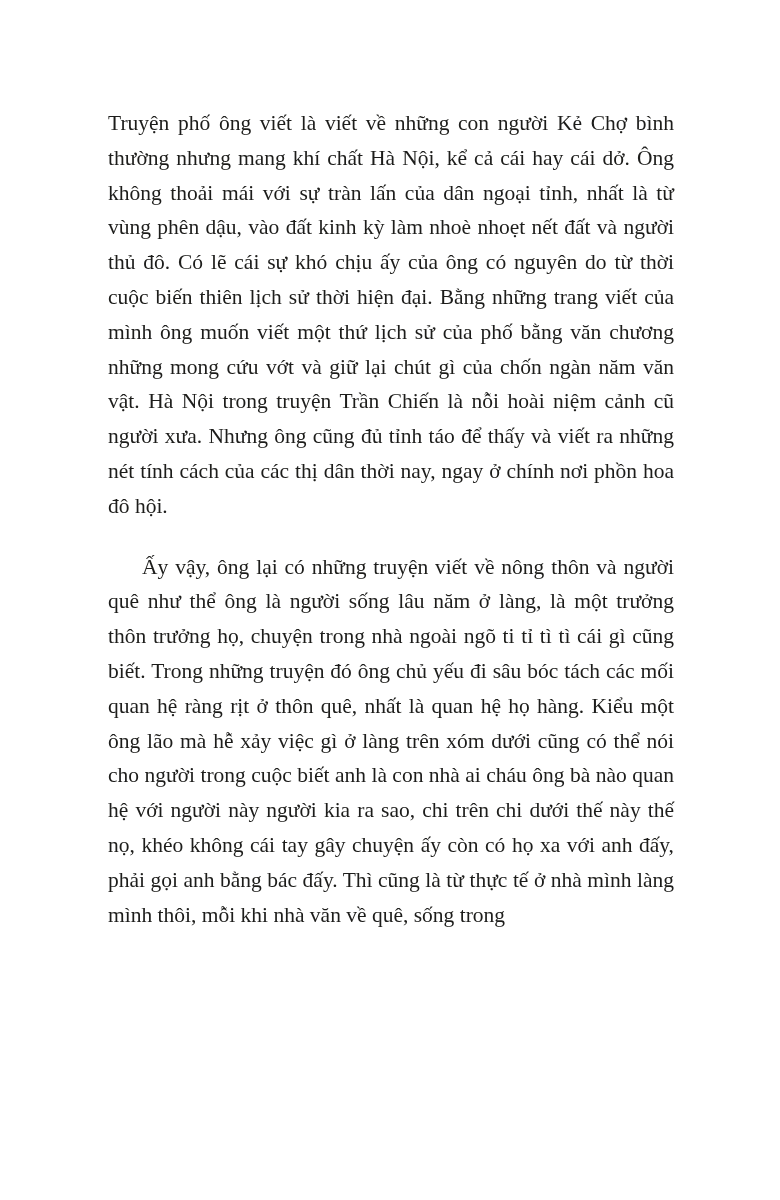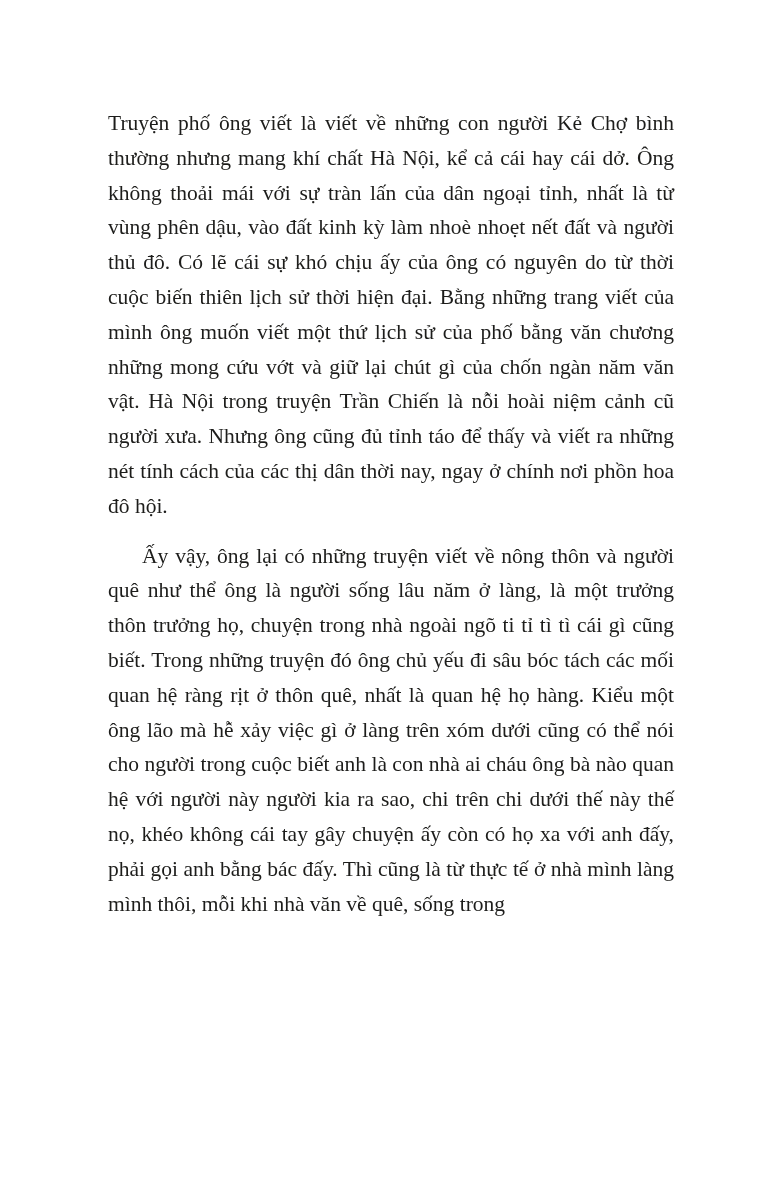--- a/index.html
+++ b/index.html
@@ -23,21 +23,21 @@
     width: 566px;
     font-size: 21.5px;
     line-height: 34.8px;
     text-align: justify;
   }
   .text-block p {
     margin: 0 0 0 0;
     padding: 0;
   }
   .text-block p + p {
-    margin-top: 15px;
+    margin-top: 26px;
   }
   .text-block p.indent {
     text-indent: 34px;
   }
   .page-footer {
     position: absolute;
     left: 108px;
     top: 1096px;
     font-size: 17px;
     letter-spacing: 0.5px;

